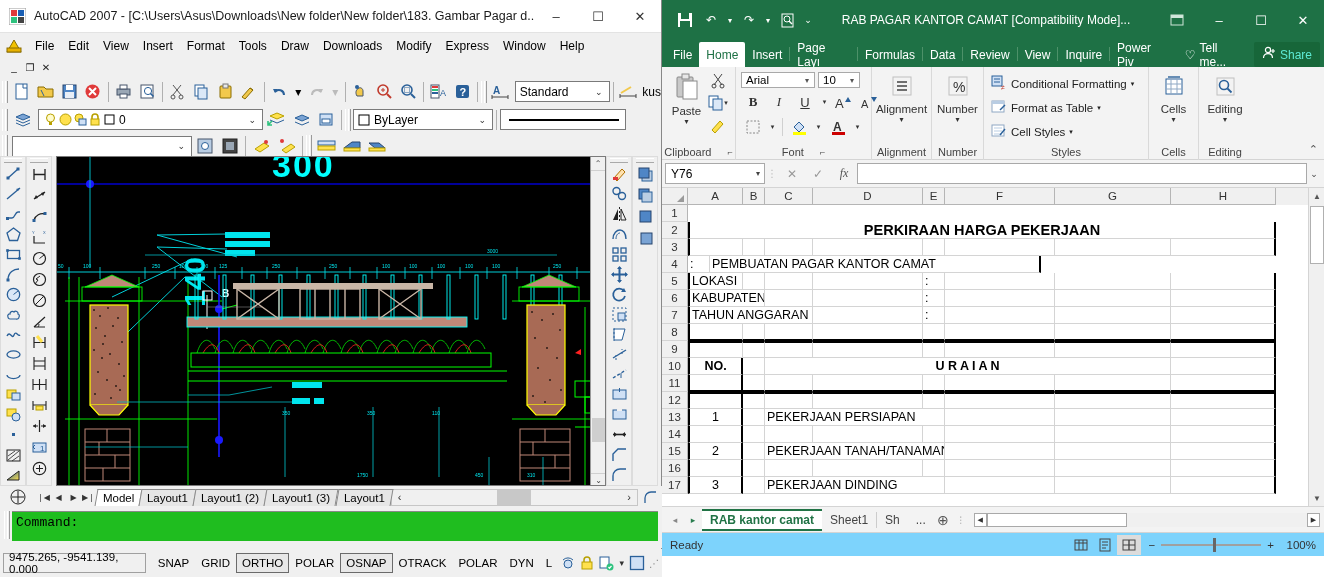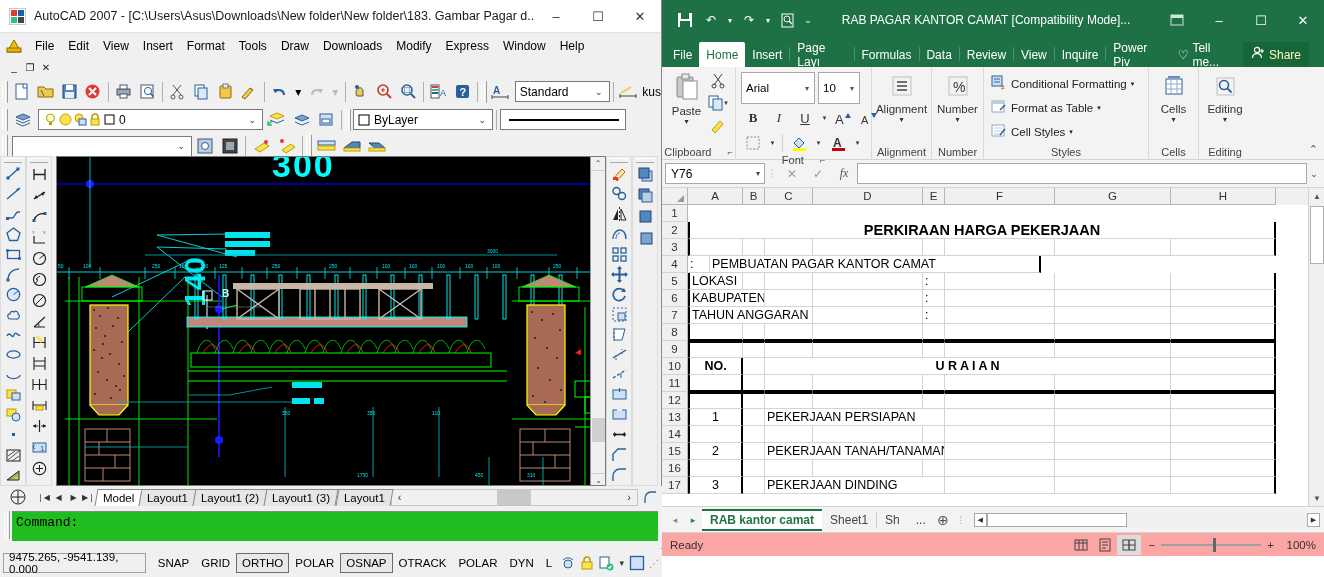--- a/index.html
+++ b/index.html
@@ -75,34 +75,34 @@
   #xl { position:absolute; left:662px; top:0; width:662px; height:577px; background:#fff; }
   #xl-title{height:40px;background:#1e7145;display:flex;align-items:center;padding-left:10px;}
   #xl-title .qib{width:26px;height:26px;display:flex;align-items:center;justify-content:center;color:#fff;}
   #xl-title .name{flex:1;text-align:center;color:#ffffff;font-size:12px;white-space:nowrap;overflow:hidden;}
   #xl-title .wb{width:42px;height:38px;display:flex;align-items:center;justify-content:center;color:#fff;font-size:13px;}
   #xl-tabs{height:27px;background:#1e7145;display:flex;align-items:flex-end;padding-left:4px;}
   .xtab{height:25px;padding:0 7px;color:#fff;font-size:12px;display:flex;align-items:center;}
   .xtab.active{background:#fff;color:#1e7145;border-radius:2px 2px 0 0;}
   .xdiv{width:1px;height:14px;background:#4d9169;align-self:center;}
   #xtellme{color:#fff;font-size:12px;display:flex;align-items:center;gap:4px;padding:0 8px;height:25px;}
-  #xshare{background:#176639;color:#fef9c3;font-size:12px;display:flex;align-items:center;gap:4px;
-          padding:0 8px;height:25px;margin-left:auto;margin-right:15px;border-radius:2px;}
+  #xshare{background:#176639;color:#5eead4;font-size:12px;display:flex;align-items:center;gap:4px;
+          padding:0 8px;height:25px;margin-left:auto;margin-right:4px;border-radius:2px;}
 
   #ribbon{height:93px;background:#f3f3f3;border-bottom:1px solid #d4d4d4;display:flex;position:relative;}
   .rgrp{display:flex;flex-direction:column;height:93px;border-right:1px solid #d9d9d9;padding:3px 5px 0;}
   .rgrp .body{flex:1;display:flex;align-items:flex-start;}
   .rgrp .ttl{height:16px;font-size:11px;color:#444;text-align:center;display:flex;
              align-items:center;justify-content:center;gap:16px;}
   .bigbtn{display:flex;flex-direction:column;align-items:center;justify-content:flex-start;
           width:52px;font-size:11.5px;color:#333;padding-top:3px;}
   .bigbtn .gl{font-size:20px;line-height:22px;}
   .smbtn{width:24px;height:22px;display:flex;align-items:center;justify-content:center;font-size:13px;color:#333;}
   .rowitem{display:flex;align-items:center;gap:4px;font-size:11.5px;color:#222;height:24px;padding:0 2px;}
-  .xcombo{height:32px;border:1px solid #a9a9a9;background:#fff;display:flex;align-items:center;
+  .xcombo{height:16px;border:1px solid #a9a9a9;background:#fff;display:flex;align-items:center;
           padding:0 2px 0 4px;font-size:11.5px;}
   .xcombo .arw{margin-left:auto;color:#555;font-size:8px;padding:0 3px;}
 
   #formularow{height:28px;background:#f3f3f3;display:flex;align-items:center;padding:0 3px;
               border-bottom:1px solid #d4d4d4;}
   #namebox{width:100px;height:21px;border:1px solid #a9a9a9;background:#fff;display:flex;
            align-items:center;padding-left:5px;font-size:12px;}
   #namebox .arw{margin-left:auto;font-size:8px;color:#444;padding:0 4px;}
   .fbtn{width:26px;height:21px;display:flex;align-items:center;justify-content:center;font-size:12px;color:#999;}
   #fx-input{flex:1;height:21px;border:1px solid #a9a9a9;background:#fff;display:flex;align-items:center;
@@ -139,21 +139,21 @@
   .stnav{width:18px;height:20px;display:flex;align-items:center;justify-content:center;font-size:9px;color:#888;}
   .stab{height:22px;padding:0 8px;font-size:12px;color:#444;display:flex;align-items:center;}
   .stab.active{color:#217346;font-weight:bold;background:#fff;border-top:2px solid #217346;
                border-bottom:2px solid #217346;}
   #sheet-hscroll{flex:1;height:16px;display:flex;align-items:center;margin:0 4px;}
   #sheet-hscroll .hb{width:13px;height:14px;border:1px solid #a9a9a9;background:#fff;display:flex;
                      align-items:center;justify-content:center;font-size:7px;color:#333;}
   #sheet-hscroll .htrack{flex:1;height:14px;background:#f0f0f0;}
   #sheet-hscroll .hthumb{width:140px;height:14px;background:#fff;border:1px solid #a9a9a9;}
 
-  #xl-status{height:24px;background:#fca5a5;border-top:1px solid #d4d4d4;display:flex;align-items:center;
+  #xl-status{height:24px;background:#7dd3fc;border-top:1px solid #d4d4d4;display:flex;align-items:center;
              padding:0 8px;font-size:11.5px;color:#333;}
   .vbtn{width:24px;height:20px;display:flex;align-items:center;justify-content:center;color:#444;}
   .vbtn.sel{background:#dcdcdc;}
   #zslider{display:flex;align-items:center;gap:6px;margin-left:8px;}
   #ztrack{width:100px;height:2px;background:#a0a0a0;position:relative;}
   #zthumb{position:absolute;left:52px;top:-6px;width:3px;height:14px;background:#666;}
 </style>
 </head>
 <body>
 

